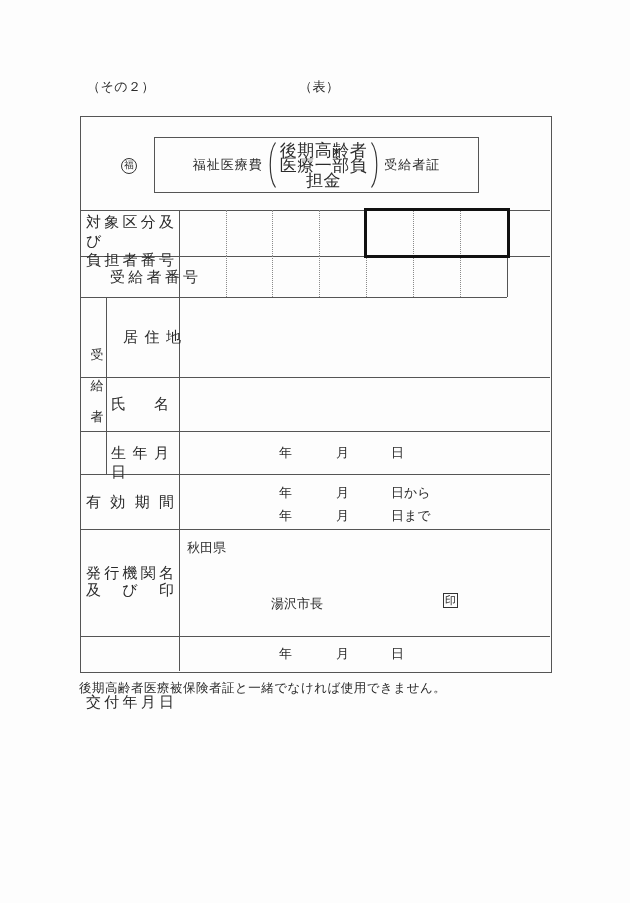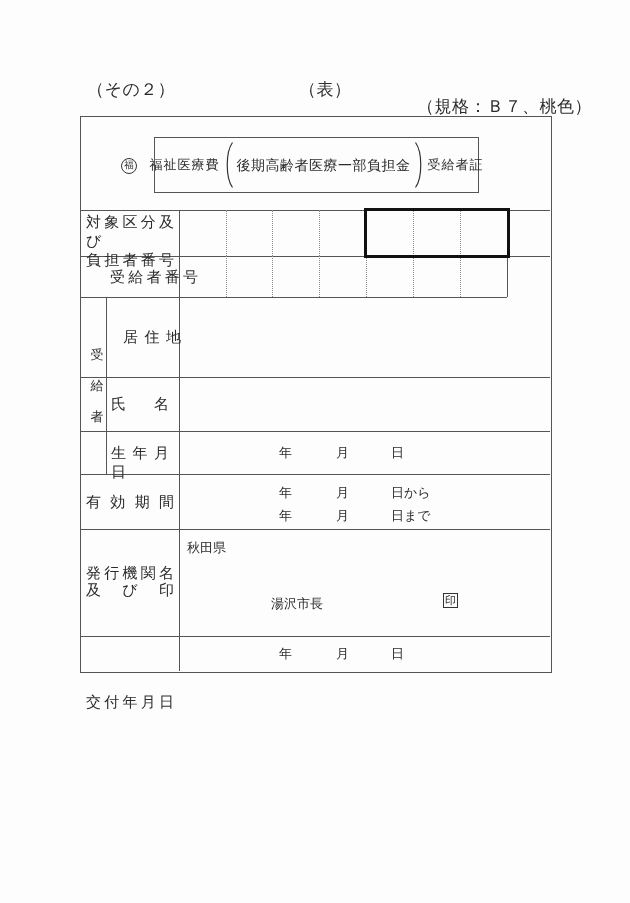--- a/index.html
+++ b/index.html
@@ -7,21 +7,21 @@
   body {
     font-family: "Liberation Serif", "DejaVu Serif", serif;
     color:#2b2b2b;
   }
   .sheet {
     position:relative;
     width:630px; height:903px;
     background:#fdfdfd;
     overflow:hidden;
   }
-  .ann { position:absolute; font-size:17px; letter-spacing:0.5px; white-space:nowrap; }
+  .ann { position:absolute; font-size:13px; letter-spacing:0.5px; white-space:nowrap; }
 
   
   .cert {
     position:absolute; left:80px; top:116px;
     width:472px; height:557px;
     border:1px solid #555;
   }
   .hline { position:absolute; height:1px; background:#555; }
   .vline { position:absolute; width:1px; background:#555; }
   .dline { position:absolute; width:0; border-left:1px dotted #8a8a8a; }
@@ -36,22 +36,22 @@
   
   .title-box {
     position:absolute; left:73px; top:20px;
     width:325px; height:56px;
     border:1px solid #555;
     display:flex; align-items:center; justify-content:center;
   }
   .title-row { display:flex; align-items:center; gap:3px; }
   .title-text { font-size:13px; letter-spacing:1px; white-space:nowrap; }
   .paren-stack {
-    display:flex; flex-direction:row; align-items:center;
-    font-size:14px; line-height:15px; letter-spacing:0.5px;
+    display:flex; flex-direction:column; align-items:center;
+    font-size:17px; line-height:15px; letter-spacing:0.5px;
     white-space:nowrap;
   }
   .fuku {
     position:absolute; left:40px; top:41px;
     width:16px; height:16px; border:1px solid #333; border-radius:50%;
     display:flex; align-items:center; justify-content:center;
     font-size:9.5px; line-height:1;
   }
 
   
@@ -76,21 +76,20 @@
   .footnote { position:absolute; font-size:12.5px; letter-spacing:0.5px; white-space:nowrap; }
   svg.paren { display:block; }
 </style>
 </head>
 <body>
 
 <div class="sheet">
 
   <span class="ann" style="left:87px; top:78px;">（その２）</span>
   <span class="ann" style="left:299px; top:78px;">（表）</span>
-  <span class="ann" style="left:417px; top:95px;">（規格：Ｂ７、桃色）</span>
 
   <div class="cert">
 
     <div class="hline" style="left:0; top:93px;  width:469px;"></div>
     <div class="hline" style="left:0; top:139px; width:469px;"></div>
     <div class="hline" style="left:0; top:180px; width:426px;"></div>
     <div class="hline" style="left:0; top:260px; width:469px;"></div>
     <div class="hline" style="left:0; top:314px; width:469px;"></div>
     <div class="hline" style="left:0; top:357px; width:469px;"></div>
     <div class="hline" style="left:0; top:412px; width:469px;"></div>
@@ -186,14 +185,15 @@
     </div>
 
     <div class="cell" style="left:98px; top:519px; width:371px; height:35px;">
       <span class="unit" style="left:100px; top:9px;">年</span>
       <span class="unit" style="left:157px; top:9px;">月</span>
       <span class="unit" style="left:212px; top:9px;">日</span>
     </div>
 
   </div>
 
+  <div class="footnote" style="left:79px; top:680px;">後期高齢者医療被保険者証と一緒でなければ使用できません。</div>
 
 </div>
 
 </body></html>

